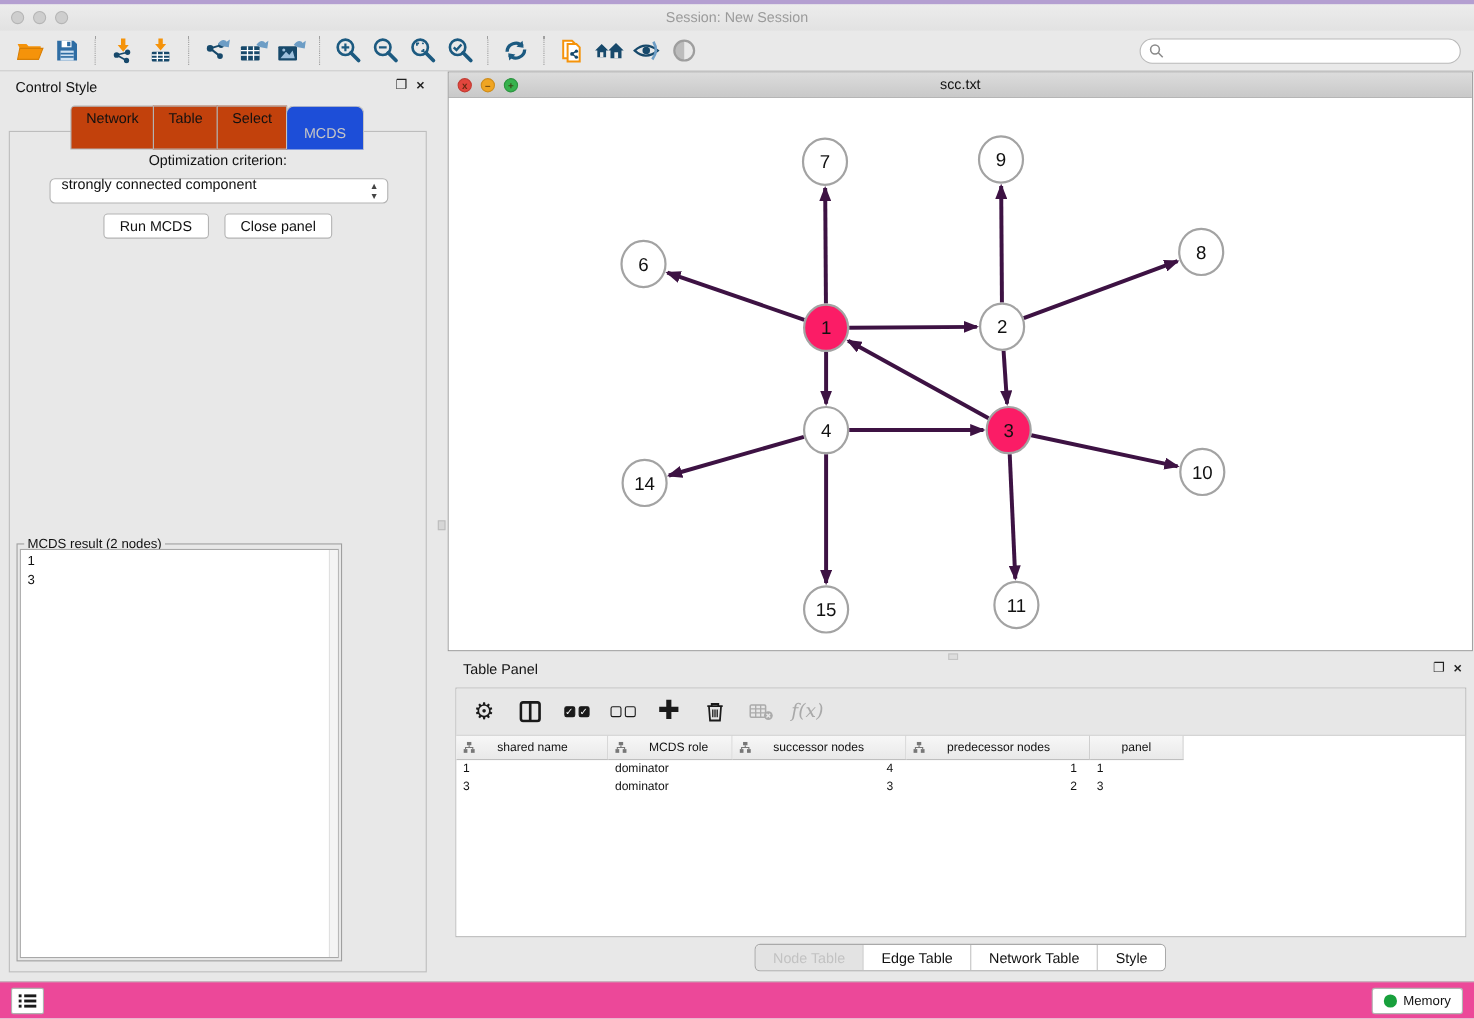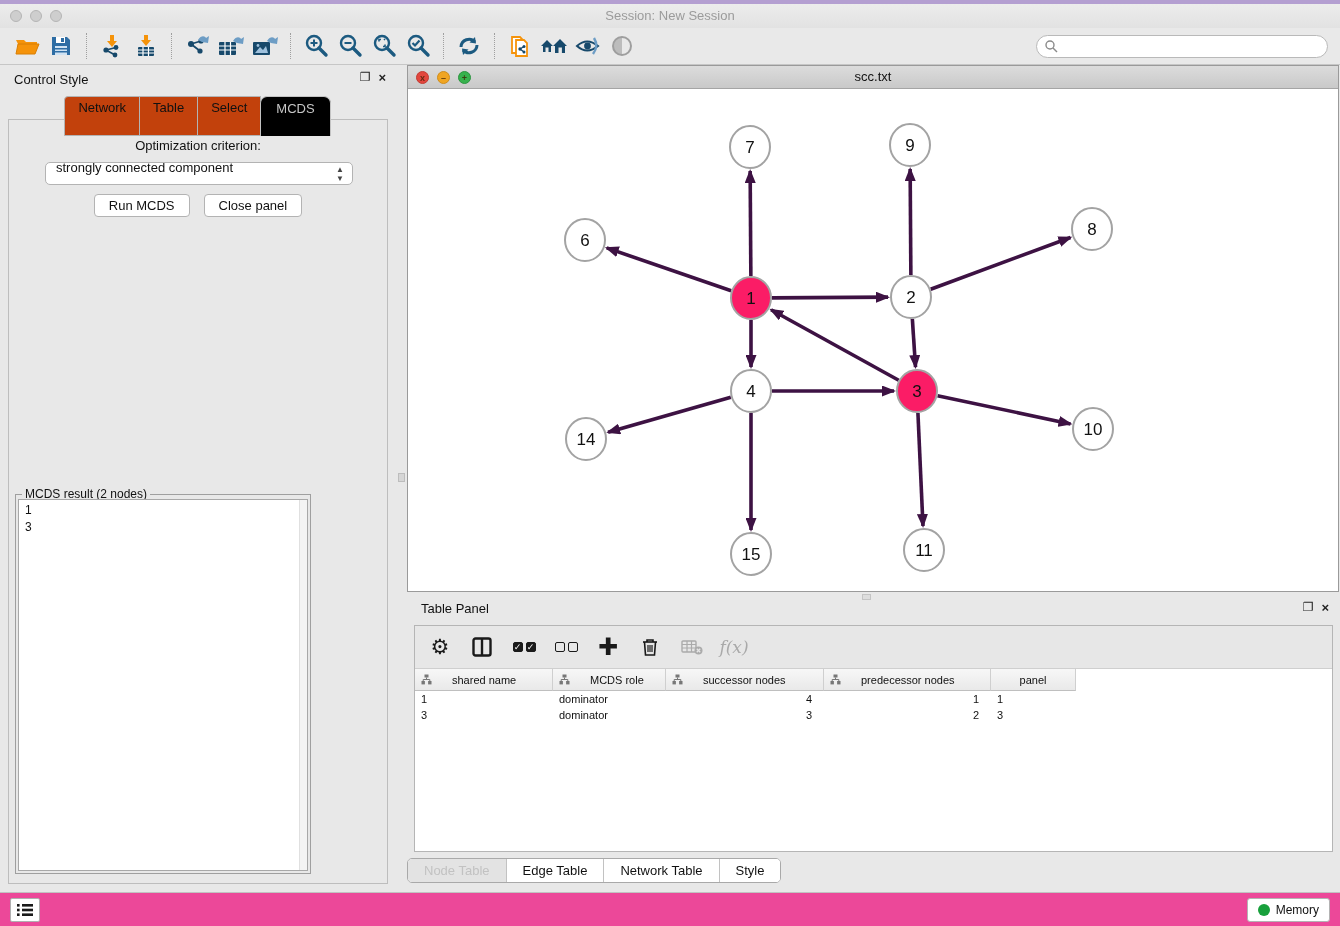--- a/index.html
+++ b/index.html
@@ -26,21 +26,21 @@
   
   .control-panel { position:absolute; left:0; top:65px; width:396px; height:827px; background:#e8e8e8; }
   .cp-head { position:absolute; left:14px; top:7px; font-size:13px; color:#111; }
   .panel-icons { position:absolute; right:10px; top:5px; display:flex; gap:8px; font-size:13px; color:#222; }
   .panel-icons span { cursor:default; }
   .float-icon { font-size:12px; }
   .close-x { font-weight:bold; }
   .cp-tabs { position:absolute; left:0; top:31px; width:100%; display:flex; justify-content:center; z-index:2; }
   .cp-tab { background:#c2410c; border:1px solid #b3b3b3; padding:3px 13px 20px; font-size:13px; color:#111; margin-left:-1px; }
   .cp-tab:first-child { border-radius:4px 0 0 0; }
-  .cp-tab.active { background:#000000; color:#c6c6c6; border:1px solid #c3c3c3; border-bottom:none; border-radius:7px 7px 0 0; padding:4px 15px 4px; }
+  .cp-tab.active { background:#1d4ed8; color:#c6c6c6; border:1px solid #c3c3c3; border-bottom:none; border-radius:7px 7px 0 0; padding:16px 15px 4px; }
   .cp-body { position:absolute; left:8px; top:54px; width:380px; height:765px; border:1px solid #bdbdbd; background:#e8e8e8; }
   .opt-label { position:absolute; left:0; width:100%; top:18px; text-align:center; font-size:13px; color:#111; }
   .combo { position:absolute; left:36px; top:42px; width:308px; height:23px; background:#fff; border:1px solid #b3b3b3; border-radius:5px; font-size:13px; color:#111; display:flex; align-items:center; padding:0 22px 12px 10px; }
   .combo-arrows { position:absolute; right:8px; top:2px; font-size:8px; line-height:9px; color:#444; text-align:center; }
   .cp-buttons { position:absolute; left:0; top:74px; width:100%; display:flex; justify-content:center; gap:14px; }
   .pbtn { background:#fff; border:1px solid #b3b3b3; border-radius:4px; font-size:13px; color:#111; padding:3px 14px; min-width:92px; text-align:center; }
   .groupbox { position:absolute; left:6px; top:374px; width:296px; height:380px; border:1px solid #9f9f9f; }
   .group-title { position:absolute; left:6px; top:-8px; background:#e8e8e8; padding:0 3px; font-size:12px; color:#111; }
   .result-area { position:absolute; left:2px; top:4px; right:2px; bottom:2px; background:#fff; border:1px solid #a8a8a8; font-size:12px; line-height:17px; color:#111; padding:2px 6px; white-space:pre; overflow:hidden; }
   .result-scroll { position:absolute; right:3px; top:5px; width:8px; bottom:3px; background:#f4f4f4; border-left:1px solid #e0e0e0; }
@@ -75,21 +75,21 @@
   .cb { width:10px; height:10px; border:1.5px solid #1a1a1a; border-radius:2px; font-size:9px; line-height:9px; color:#fff; text-align:center; }
   .cb.checked { background:#1a1a1a; }
   .tbl { position:absolute; left:0; top:43px; right:0; bottom:0; background:#fff; font-size:11px; }
   .tbl-header { display:flex; height:22px; }
   .th { background:linear-gradient(#f7f7f7,#e9e9e9); border-right:1px solid #cfcfcf; border-bottom:1px solid #bfbfbf; display:flex; align-items:center; gap:20px; padding:0 6px; color:#111; }
   .th .hlabel { flex:1; }
   .th.center { justify-content:center; }
   .tbl-row { display:flex; height:16px; line-height:16px; color:#111; }
   .td { padding:0 6px; overflow:hidden; white-space:nowrap; }
   .td.num { text-align:right; padding-right:12px; }
-  .bottom-tabs { position:absolute; left:0; right:0; top:263px; display:flex; }
+  .bottom-tabs { position:absolute; left:0; right:0; top:263px; display:flex; justify-content:center; }
   .seg { display:flex; border:1px solid #a9a9a9; border-radius:5px; overflow:hidden; background:#fff; }
   .seg-tab { padding:4px 16px; font-size:13px; color:#111; border-left:1px solid #c2c2c2; background:#fff; }
   .seg-tab:first-child { border-left:none; }
   .seg-tab.active { background:#e3e3e3; color:#c2c2c2; }
 
   
   .statusbar { position:absolute; left:0; bottom:0; width:100%; height:34px; background:#ec4899; border-top:1px solid #c2c2c2; }
   .list-btn { position:absolute; left:10px; top:5px; width:30px; height:24px; background:#fff; border:1px solid #b0b0b0; border-radius:2px; display:flex; align-items:center; justify-content:center; }
   .memory-btn { position:absolute; right:10px; top:5px; height:24px; background:#fff; border:1px solid #b3b3b3; border-radius:3px; display:flex; align-items:center; gap:6px; padding:0 10px; font-size:12px; color:#111; }
   .mem-dot { width:12px; height:12px; border-radius:50%; background:#18a03c; }

